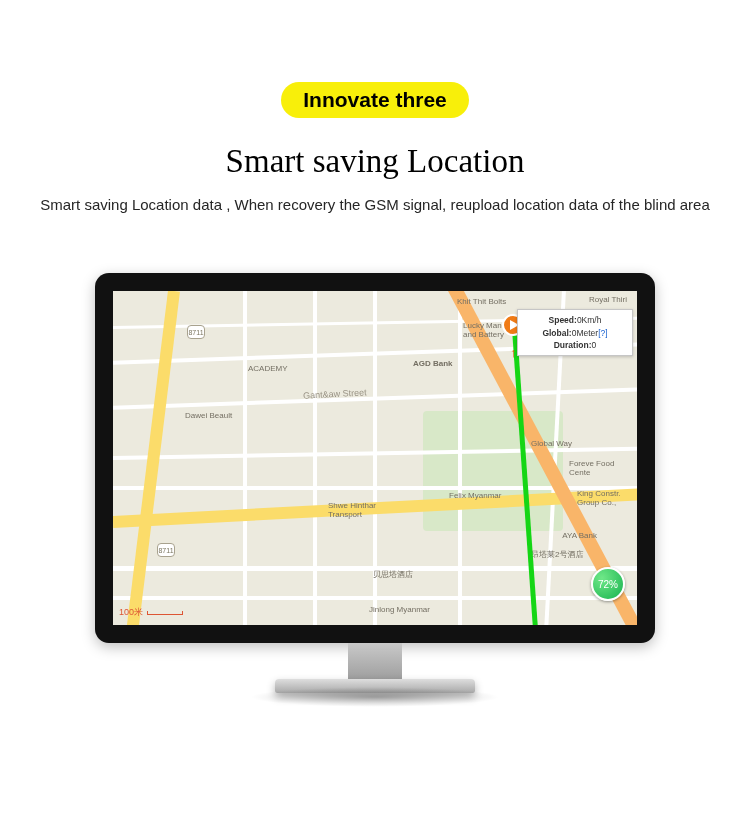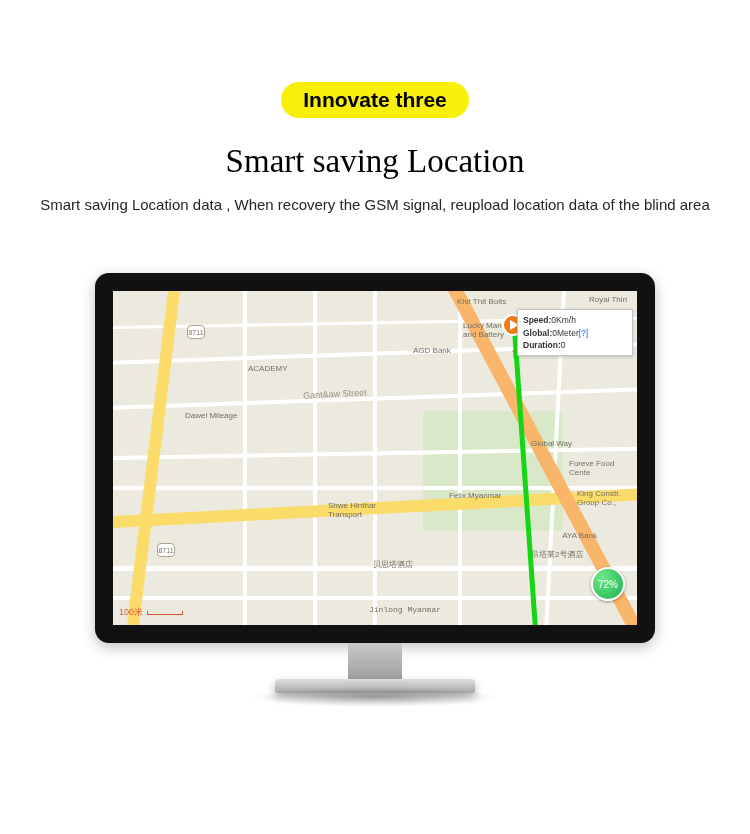--- a/index.html
+++ b/index.html
@@ -101,20 +101,21 @@
     right:4px; top:18px;
     width:116px;
     background:#fff;
     border:1px solid #c6c6c6;
     font-family: Arial, sans-serif;
     font-size:8.5px;
     line-height:1.45;
     padding:4px 5px;
     color:#333;
     box-shadow:0 1px 3px rgba(0,0,0,0.2);
+    text-align:center;
   }
   .info b { font-weight:bold; }
   .info .lnk { color:#1860d0; }
   
   .dir { position:absolute; left:397px; top:54px; font-size:13px; color:#e05400; font-weight:bold;}
   
   .bubble {
     position:absolute;
     right:12px; bottom:24px;
     width:34px; height:34px;
@@ -184,32 +185,32 @@
       <div class="roadO ro1"></div>
 
       <div class="shield" style="left:74px; top:34px;">8711</div>
       <div class="shield" style="left:44px; top:252px;">8711</div>
 
       <div class="st" style="left:190px; top:98px;">Gant&amp;aw Street</div>
 
       <div class="ml poi" style="left:344px; top:6px;">Khit Thit Bolts</div>
       <div class="ml poi" style="right:10px; top:4px;">Royal Thiri</div>
       <div class="ml poi" style="left:350px; top:30px; width:70px; white-space:normal;">Lucky Man Tyre and Battery</div>
-      <div class="ml poi" style="left:300px; top:55px;">AGD Bank</div>
+      <div class="ml poi" style="left:300px; top:68px;font-weight:bold;">AGD Bank</div>
       <div class="ml poi" style="left:135px; top:73px;">ACADEMY</div>
-      <div class="ml poi" style="left:72px; top:120px;">Dawei Mileage</div>
+      <div class="ml poi" style="left:72px; top:120px;">Dawei Beault</div>
       <div class="ml poi" style="left:418px; top:148px;">Global Way</div>
       <div class="ml poi" style="right:18px; top:168px; width:50px; white-space:normal;">Foreve Food Cente</div>
       <div class="ml poi" style="left:336px; top:200px;">Felix Myanmar</div>
       <div class="ml poi" style="right:6px; top:198px; width:54px; white-space:normal;">King Constr. Group Co.,</div>
       <div class="ml poi" style="left:215px; top:210px; width:60px; white-space:normal;">Shwe Hinthar Transport</div>
       <div class="ml poi" style="right:40px; top:240px;">AYA Bank</div>
       <div class="ml poi" style="left:418px; top:258px;">昂塔莱2号酒店</div>
-      <div class="ml poi" style="left:260px; top:268px;">贝思塔酒店</div>
-      <div class="ml poi" style="left:256px; top:314px;font-family:Liberation Mono, monospace;">Jinlong Myanmar</div>
+      <div class="ml poi" style="left:260px; top:278px;">贝思塔酒店</div>
+      <div class="ml poi" style="left:256px; top:314px;">Jinlong Myanmar</div>
 
       <div class="track"></div>
       <div class="dir">↑</div>
 
       <div class="pin">
         <svg viewBox="0 0 24 24">
           <circle cx="12" cy="12" r="10" fill="#f07b16" stroke="#fff" stroke-width="2"></circle>
           <polygon points="9,7 9,17 18,12" fill="#fff"></polygon>
         </svg>
       </div>

